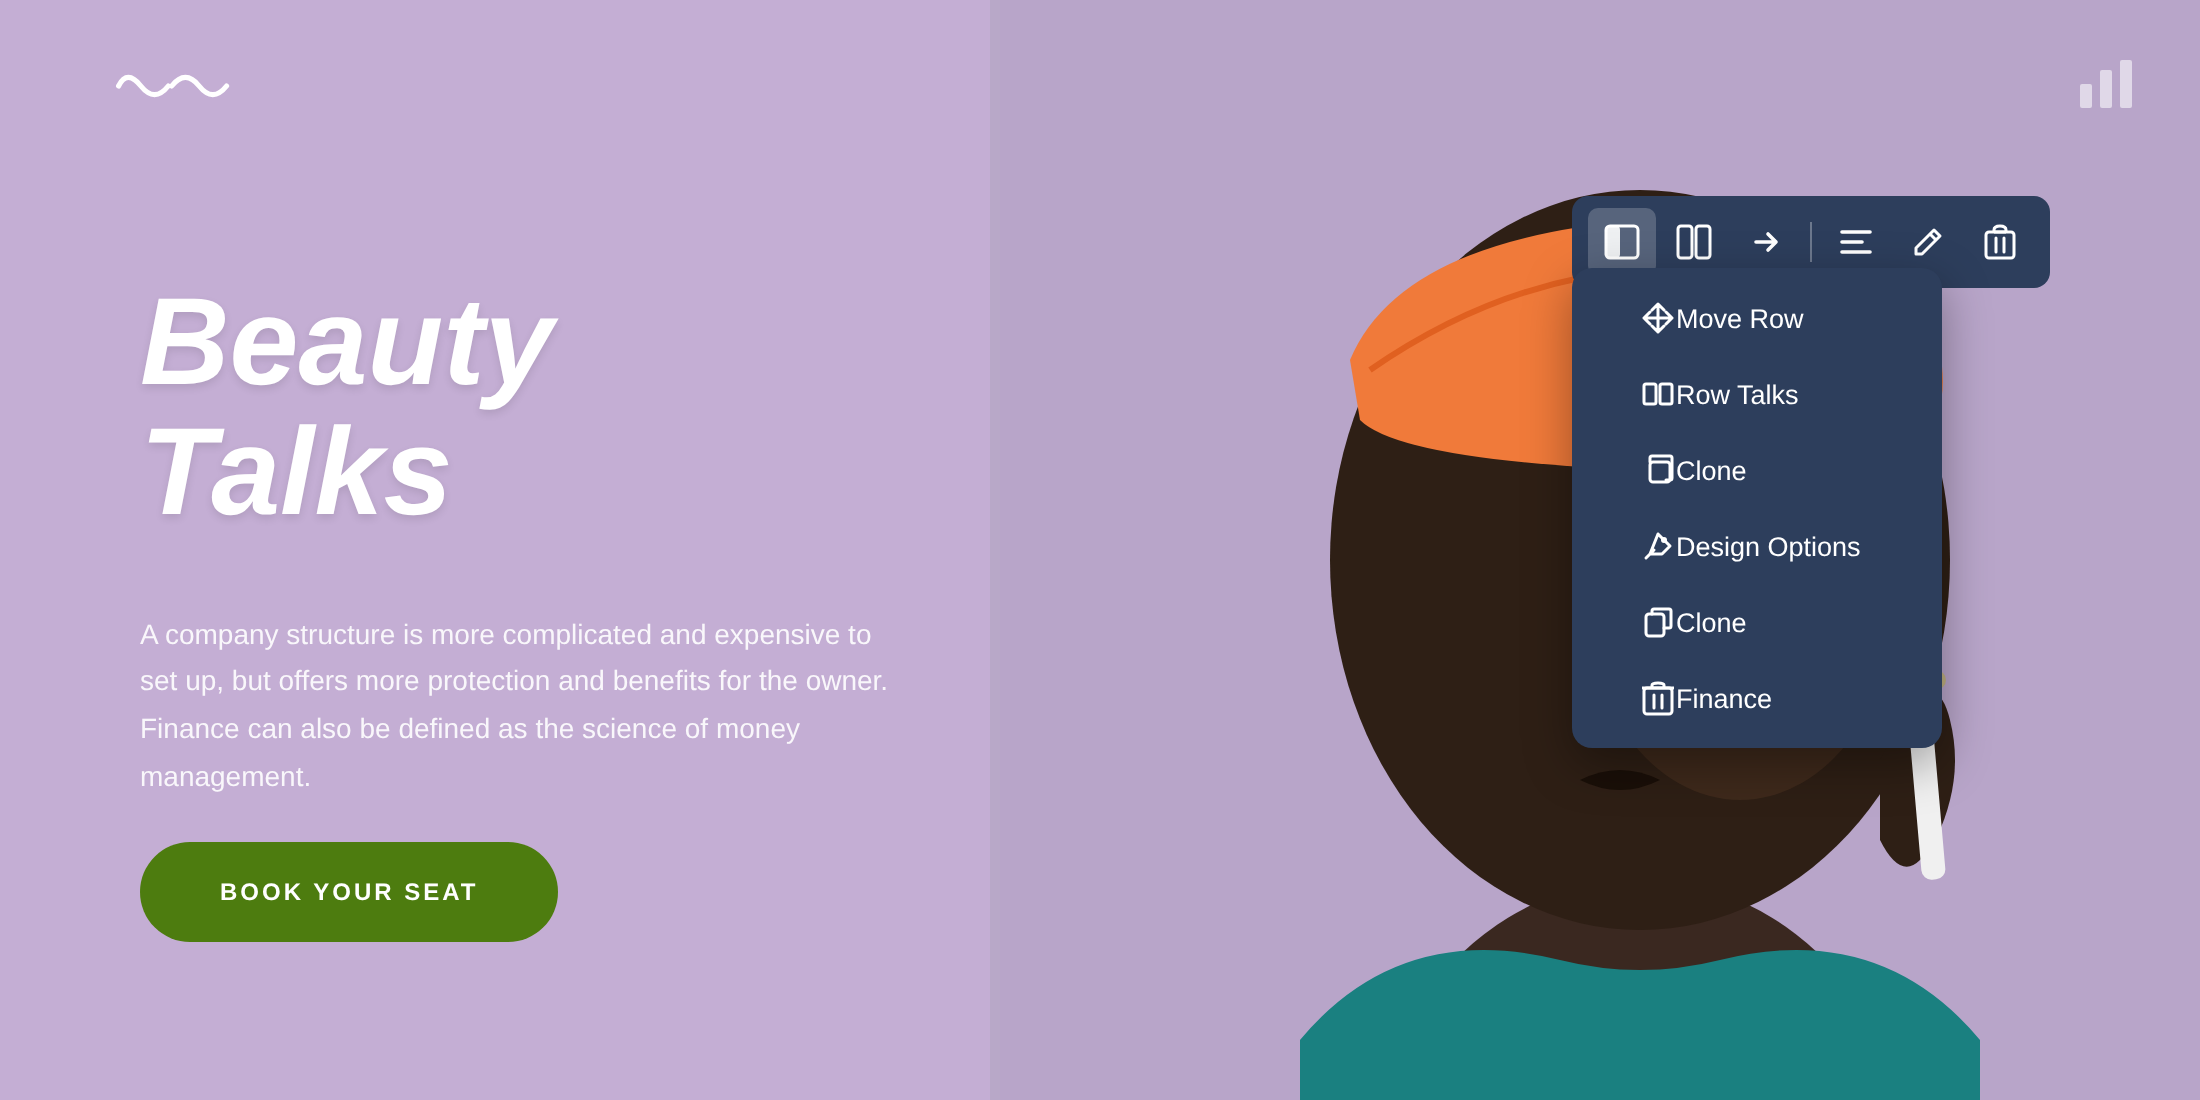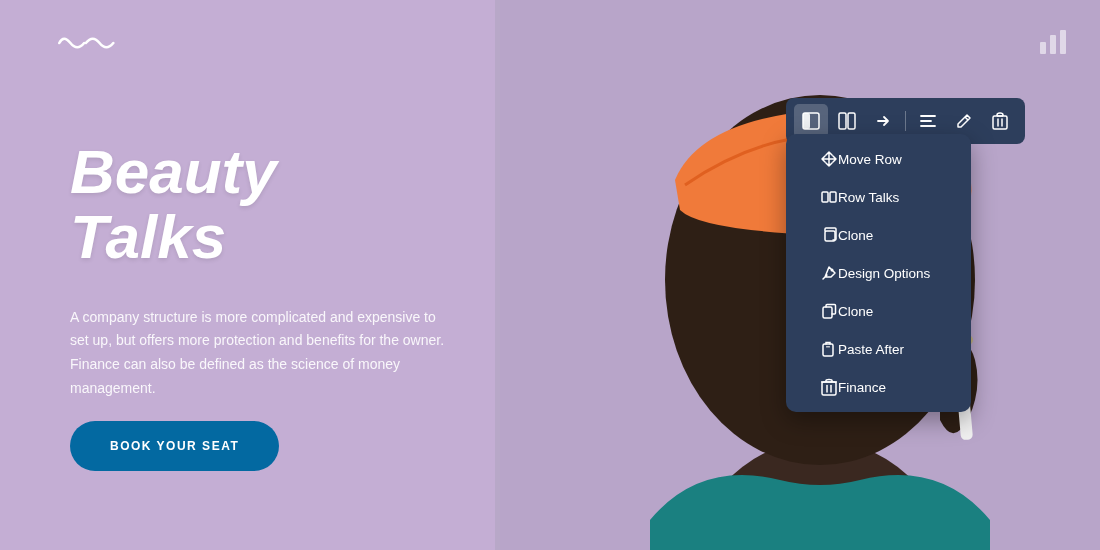--- a/index.html
+++ b/index.html
@@ -77,21 +77,21 @@
     .hero-subtitle {
       font-size: 14px;
       line-height: 1.7;
       color: rgba(255,255,255,0.9);
       max-width: 400px;
       margin-bottom: 20px;
     }
 
     .cta-button {
       display: inline-block;
-      background: #0369a1;
+      background: #4d7c0f;
       color: white;
       padding: 18px 40px;
       border-radius: 40px;
       font-size: 12px;
       font-weight: 700;
       letter-spacing: 1.5px;
       text-transform: uppercase;
       border: none;
       cursor: pointer;
     }
@@ -329,30 +329,20 @@
     <div class="menu-item">
       <div class="menu-icon">
         <svg width="16" height="16" viewBox="0 0 16 16" fill="none">
           <rect x="2" y="4" width="9" height="11" rx="1.5" stroke="white" stroke-width="1.5"></rect>
           <path d="M5 4 L5 2.5 Q5 1.5 6 1.5 L13.5 1.5 Q14.5 1.5 14.5 2.5 L14.5 10 Q14.5 11 13.5 11 L11 11" stroke="white" stroke-width="1.5" stroke-linecap="round"></path>
         </svg>
       </div>
       <span class="menu-label">Clone</span>
     </div>
 
-    <div class="menu-item">
-      <div class="menu-icon">
-        <svg width="16" height="16" viewBox="0 0 16 16" fill="none">
-          <rect x="2" y="3" width="10" height="12" rx="1.5" stroke="white" stroke-width="1.5"></rect>
-          <path d="M5 3 L5 1.5 L9 1.5 L9 3" stroke="white" stroke-width="1.5" stroke-linecap="round"></path>
-          <rect x="5" y="5" width="4" height="1.5" rx="0.5" fill="white" opacity="0.7"></rect>
-        </svg>
-      </div>
-      <span class="menu-label">Paste After</span>
-    </div>
 
 
     <div class="menu-item">
       <div class="menu-icon">
         <svg width="16" height="18" viewBox="0 0 16 18" fill="none">
           <rect x="1" y="4" width="14" height="13" rx="1.5" stroke="white" stroke-width="1.5"></rect>
           <path d="M5 4 V2.5 Q5 1.5 8 1.5 Q11 1.5 11 2.5 V4" stroke="white" stroke-width="1.5"></path>
           <line x1="0" y1="4" x2="16" y2="4" stroke="white" stroke-width="1.5"></line>
           <line x1="6" y1="7.5" x2="6" y2="14" stroke="white" stroke-width="1.5" stroke-linecap="round"></line>
           <line x1="10" y1="7.5" x2="10" y2="14" stroke="white" stroke-width="1.5" stroke-linecap="round"></line>

